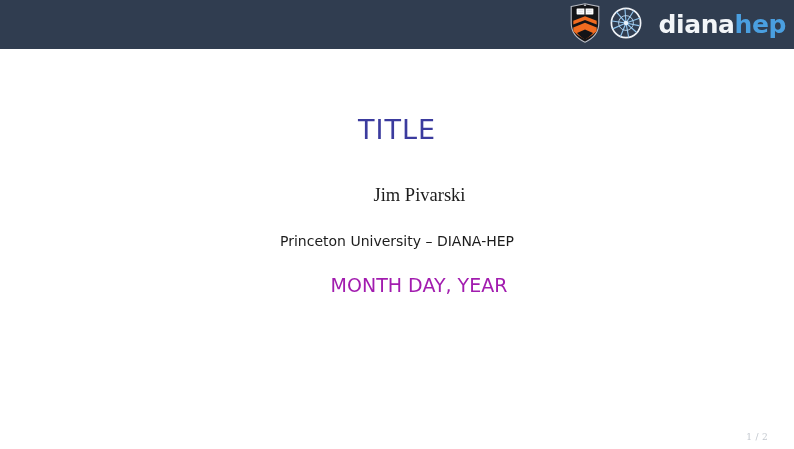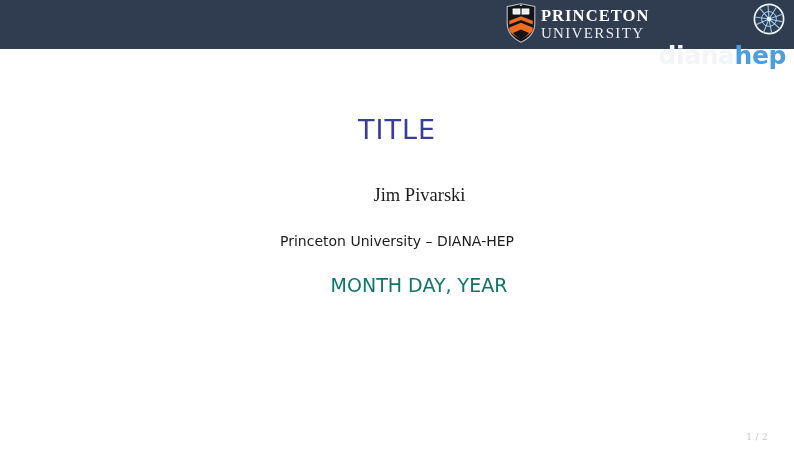--- a/index.html
+++ b/index.html
@@ -64,24 +64,23 @@
     font-weight: normal;
     font-size: 15px;
     letter-spacing: 1.35px;
     color: #e9ecf1;
     margin-top: 1px;
   }
 
   
   .diana-logo {
     display: flex;
-    align-items: flex-end;
-    gap: 3px;
+    align-items: center;
+    gap: 16px;
     height: 46px;
-    flex-direction: column;
   }
   .diana-icon { display: block; }
   .diana-word {
     font-family: "DejaVu Sans", sans-serif;
     font-weight: bold;
     font-size: 25px;
     line-height: 1;
     letter-spacing: -0.4px;
   }
   .diana-word .w-diana { color: #f2f5f8; }
@@ -116,21 +115,21 @@
     margin-top: 29px;
     font-family: "DejaVu Sans", sans-serif;
     font-size: 14px;
     color: #1c1c1c;
     line-height: 1;
   }
   #slide-date {
     margin-top: 28px;
     font-family: "DejaVu Sans", sans-serif;
     font-size: 19px;
-    color: #0f766e;
+    color: #a21caf;
     line-height: 1;
     padding-left: 44px;
   }
 
   
   #page-number {
     position: absolute;
     right: 26px;
     bottom: 7px;
     font-family: "DejaVu Serif", serif;
@@ -160,24 +159,20 @@
 
             <rect x="6.6" y="5.4" width="16.8" height="6.0" rx="0.6" fill="#ffffff"></rect>
             <rect x="14.4" y="5.0" width="1.2" height="6.8" fill="#131417"></rect>
             <rect x="8.2" y="6.8" width="5.0" height="0.8" fill="#cfd3d9"></rect>
             <rect x="16.8" y="6.8" width="5.0" height="0.8" fill="#cfd3d9"></rect>
             <rect x="8.2" y="8.8" width="5.0" height="0.8" fill="#cfd3d9"></rect>
             <rect x="16.8" y="8.8" width="5.0" height="0.8" fill="#cfd3d9"></rect>
 
             <path d="M15 0.8 L16.4 3.0 L13.6 3.0 Z" fill="#b9bcc4"></path>
           </svg>
-        </span>
-        <span class="princeton-wordmark">
-          <span class="pu-line1">PRINCETON</span>
-          <span class="pu-line2">UNIVERSITY</span>
         </span>
       </div>
 
       <div class="diana-logo">
         <span class="diana-icon">
           <svg width="34" height="34" viewBox="0 0 34 34">
             <circle cx="17" cy="17" r="14.6" fill="none" stroke="#f0f3f7" stroke-width="1.7"></circle>
             <g stroke="#8fc4ee" stroke-width="1.15" fill="none" stroke-linecap="round">
               <path d="M17 17 L30.5 12.2"></path>
               <path d="M17 17 L29.8 19.6"></path>

